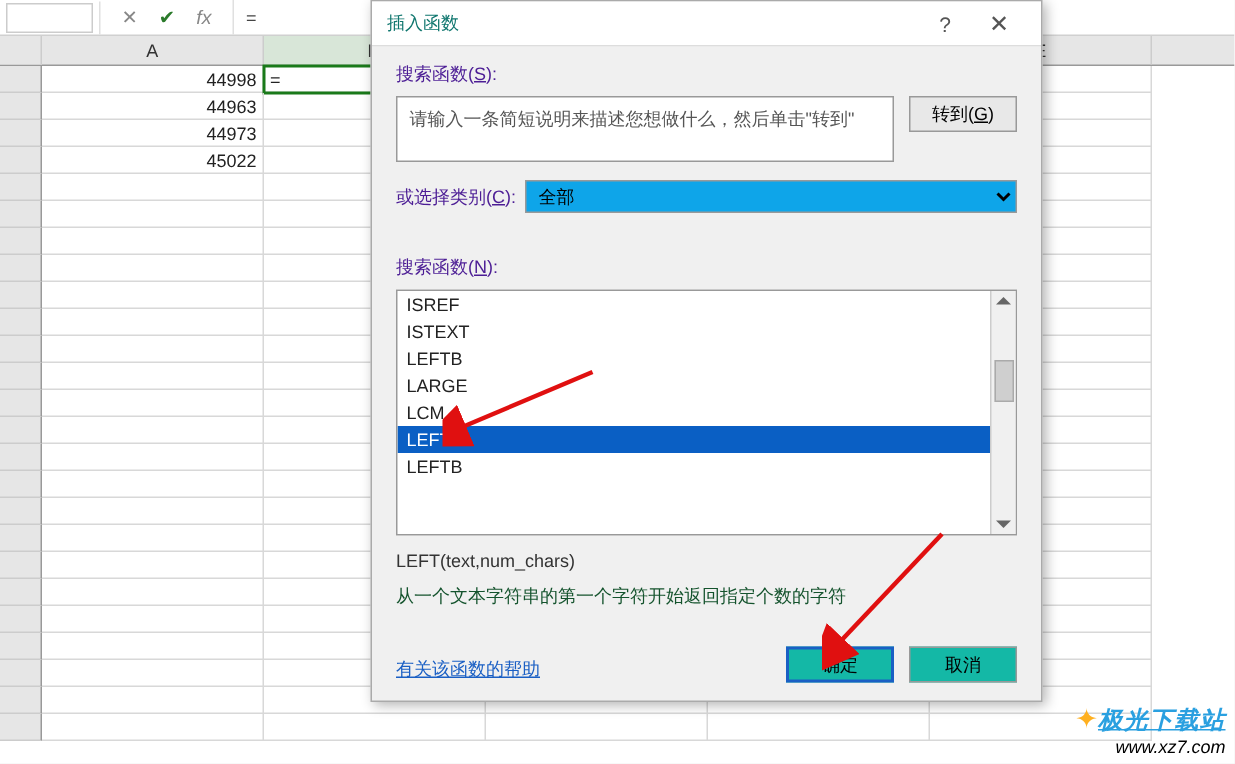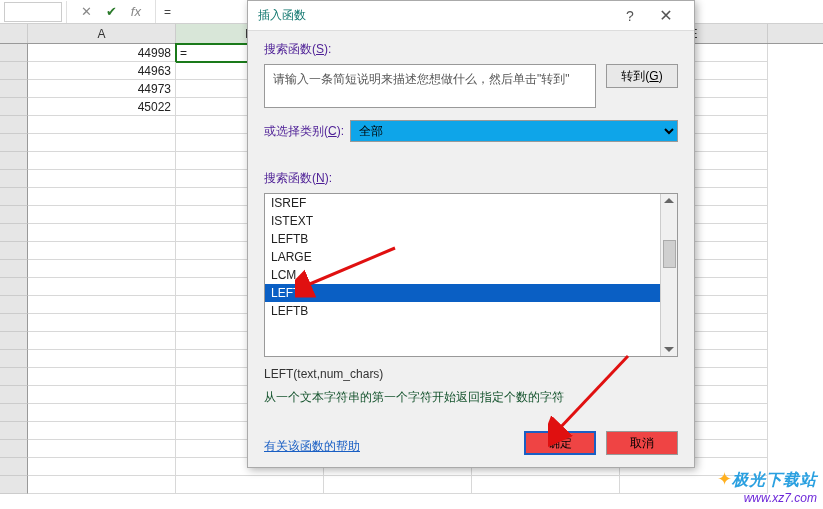--- a/index.html
+++ b/index.html
@@ -50,31 +50,31 @@
 .fn-scroll { width: 17px; background: #f0f0f0; border-left: 1px solid #ccc; position: relative; }
 .fn-scroll::before, .fn-scroll::after { content: ""; position: absolute; left: 3px; width: 0; height: 0; border-left: 5px solid transparent; border-right: 5px solid transparent; }
 .fn-scroll::before { top: 4px; border-bottom: 5px solid #666; }
 .fn-scroll::after { bottom: 4px; border-top: 5px solid #666; }
 .fn-thumb { position: absolute; left: 2px; top: 46px; width: 13px; height: 28px; background: #cfcfcf; border: 1px solid #aaa; }
 .fn-sig { margin-top: 10px; font-size: 12px; color: #333; }
 .fn-desc { margin-top: 8px; font-size: 12px; color: #14532d; }
 .dlg-footer { position: absolute; bottom: 12px; left: 16px; right: 16px; display: flex; align-items: flex-end; }
 .help-link { color: #1a5fc4; text-decoration: underline; font-size: 12px; cursor: pointer; }
 .footer-btns { margin-left: auto; display: flex; gap: 10px; }
-.dlg-btn { width: 72px; height: 24px; border: 1px solid #999; background: #ef4444; font-size: 12px; cursor: pointer; }
+.dlg-btn { width: 72px; height: 24px; border: 1px solid #999; background: #14b8a6; font-size: 12px; cursor: pointer; }
 .dlg-btn.primary { border: 2px solid #1a5fc4; }
 
 
 .arrow { position: absolute; pointer-events: none; }
 
 
 .watermark { position: absolute; right: 6px; bottom: 4px; text-align: right; }
-.wm-top { color: #2aa0e0; font-size: 16px; font-weight: bold; font-style: italic; letter-spacing: 1px; }
+.wm-top { color: #2aa0e0; font-size: 16px; font-weight: bold; font-style: italic; letter-spacing: 1px; text-decoration: underline; }
 .wm-star { color: #ffb020; font-size: 18px; }
-.wm-url { color: #6d28d9; font-size: 12px; font-style: italic; }
+.wm-url { color: #000000; font-size: 12px; font-style: italic; }
 </style>
 </head>
 <body>
 
 <div class="formula-bar">
   <div class="name-box"></div>
   <div class="fb-divider"></div>
   <div class="fb-icons">
     <span class="fb-icon">✕</span>
     <span class="fb-icon check">✔</span>

